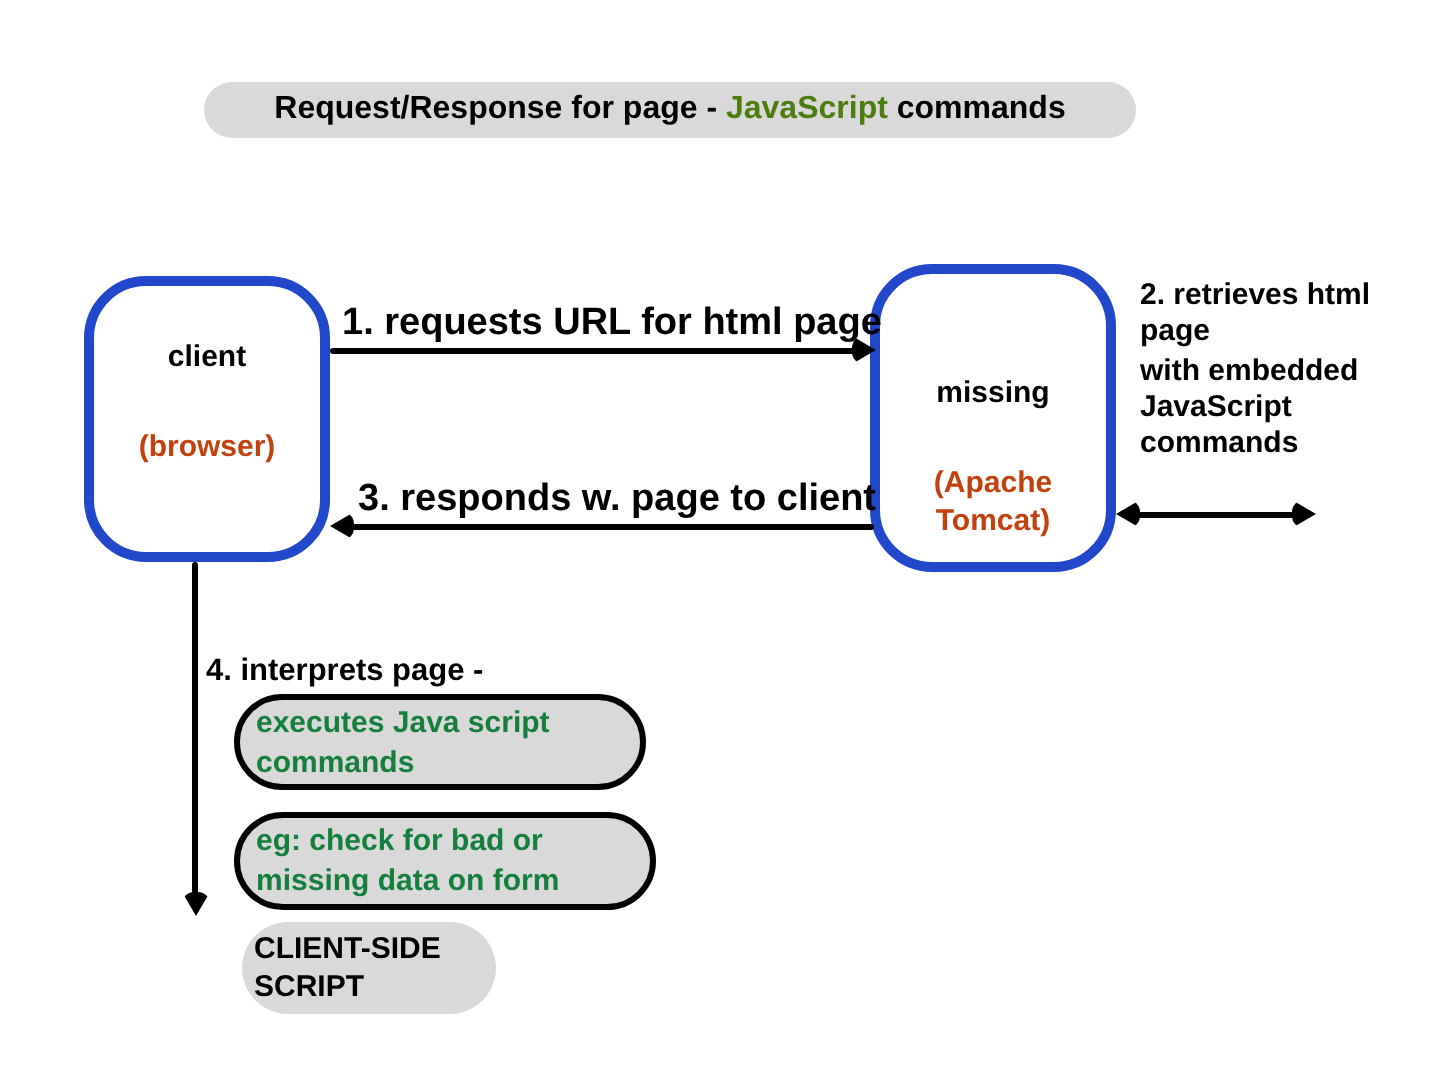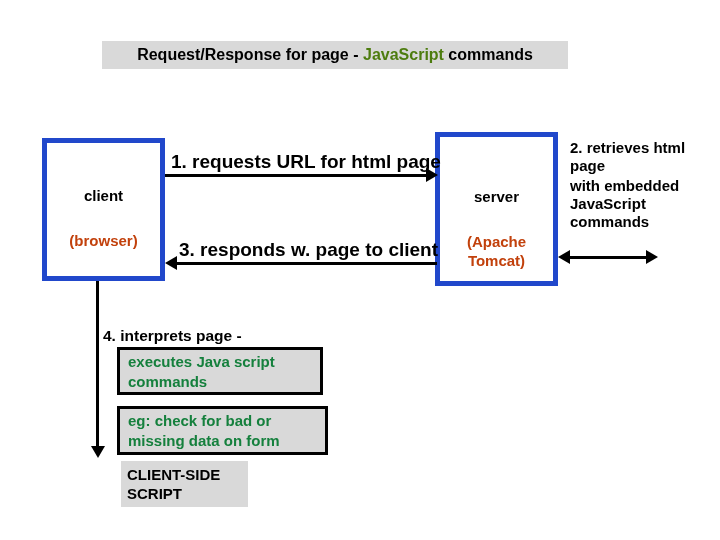--- a/index.html
+++ b/index.html
@@ -1,36 +1,36 @@
 <!DOCTYPE html>
 <html><head>
 <meta charset="utf-8">
 <style>
   html,body{margin:0;padding:0;background:#ffffff;}
   .slide{
     position:relative;width:720px;height:540px;background:#ffffff;overflow:hidden;
     font-family:"Liberation Sans","DejaVu Sans",sans-serif;font-weight:bold;color:#000;
   }
-  *{box-sizing:border-box;}
+  *{box-sizing:border-box;border-radius:31px;}
 
   
   .title-bar{
     position:absolute;left:102px;top:41px;width:466px;height:28px;
     background:#d9d9d9;display:flex;align-items:center;justify-content:center;
     font-size:16px;white-space:pre;
   }
   .title-bar .hl{color:#4d7c0f;}
 
   
   .entity{
     position:absolute;border:5px solid #2148cb;background:#ffffff;
     text-align:center;font-size:15px;line-height:19px;
   }
   .entity .sub{color:#c2410c;margin-top:26px;}
-  .client-box{left:42px;top:138px;width:123px;height:143px;padding-top:43px;}
+  .client-box{left:42px;top:138px;width:123px;height:143px;padding-top:26px;}
   .server-box{left:435px;top:132px;width:123px;height:154px;padding-top:50px;}
   .server-box .sub{padding:0 10px;}
 
   
   .hline{position:absolute;height:3px;background:#000;}
   .vline{position:absolute;width:3px;background:#000;}
   .ah-right{position:absolute;width:0;height:0;border-top:7px solid transparent;border-bottom:7px solid transparent;border-left:12px solid #000;}
   .ah-left {position:absolute;width:0;height:0;border-top:7px solid transparent;border-bottom:7px solid transparent;border-right:12px solid #000;}
   .ah-down {position:absolute;width:0;height:0;border-left:7px solid transparent;border-right:7px solid transparent;border-top:12px solid #000;}
 
@@ -61,21 +61,21 @@
   <div class="title-bar">
     <span>Request/Response for page - </span><span class="hl">JavaScript</span><span> commands</span>
   </div>
 
   <div class="entity client-box">
     <div>client</div>
     <div class="sub">(browser)</div>
   </div>
 
   <div class="entity server-box">
-    <div>server</div>
+    <div>missing</div>
     <div class="sub">(Apache Tomcat)</div>
   </div>
 
   <div class="arrow-label" style="left:171px;top:151px;">1. requests URL for html page</div>
   <div class="hline" style="left:165px;top:174px;width:265px;"></div>
   <div class="ah-right" style="left:426px;top:168px;"></div>
 
   <div class="arrow-label" style="left:179px;top:239px;">3. responds w. page to client</div>
   <div class="hline" style="left:176px;top:262px;width:261px;"></div>
   <div class="ah-left" style="left:165px;top:256px;"></div>

